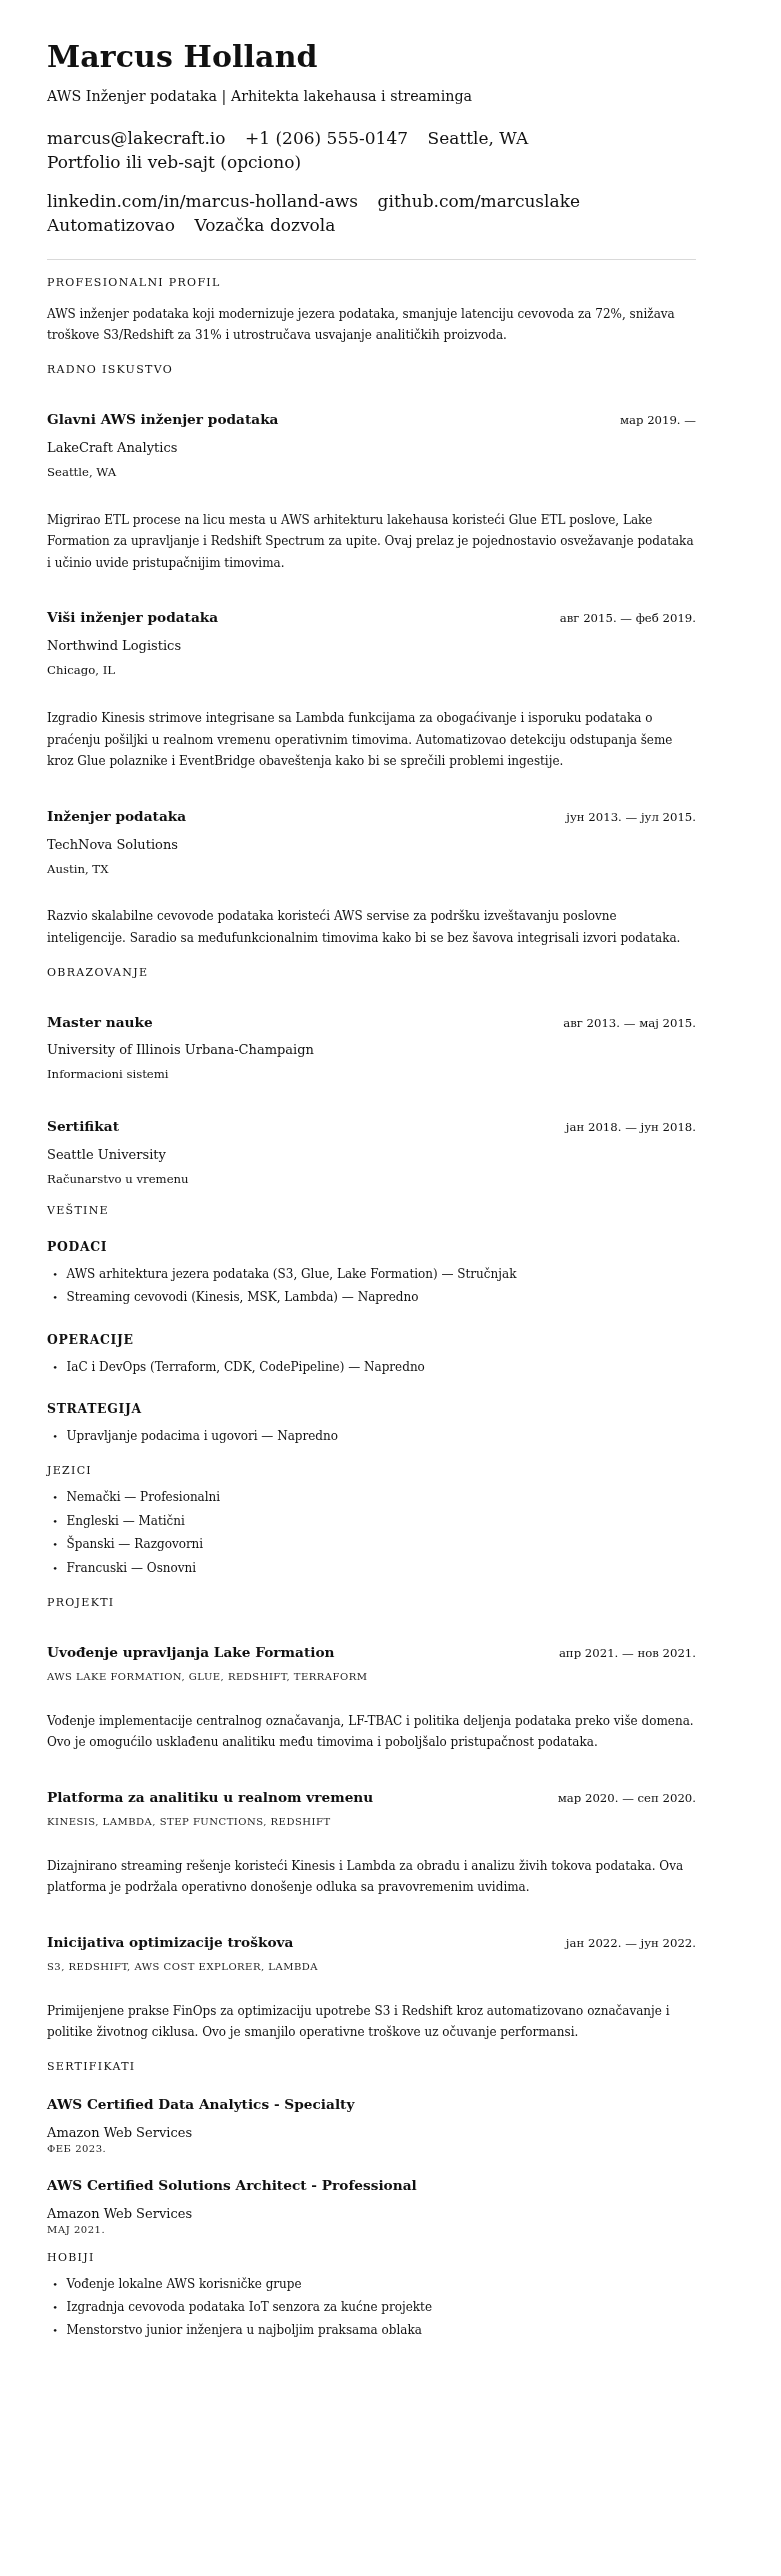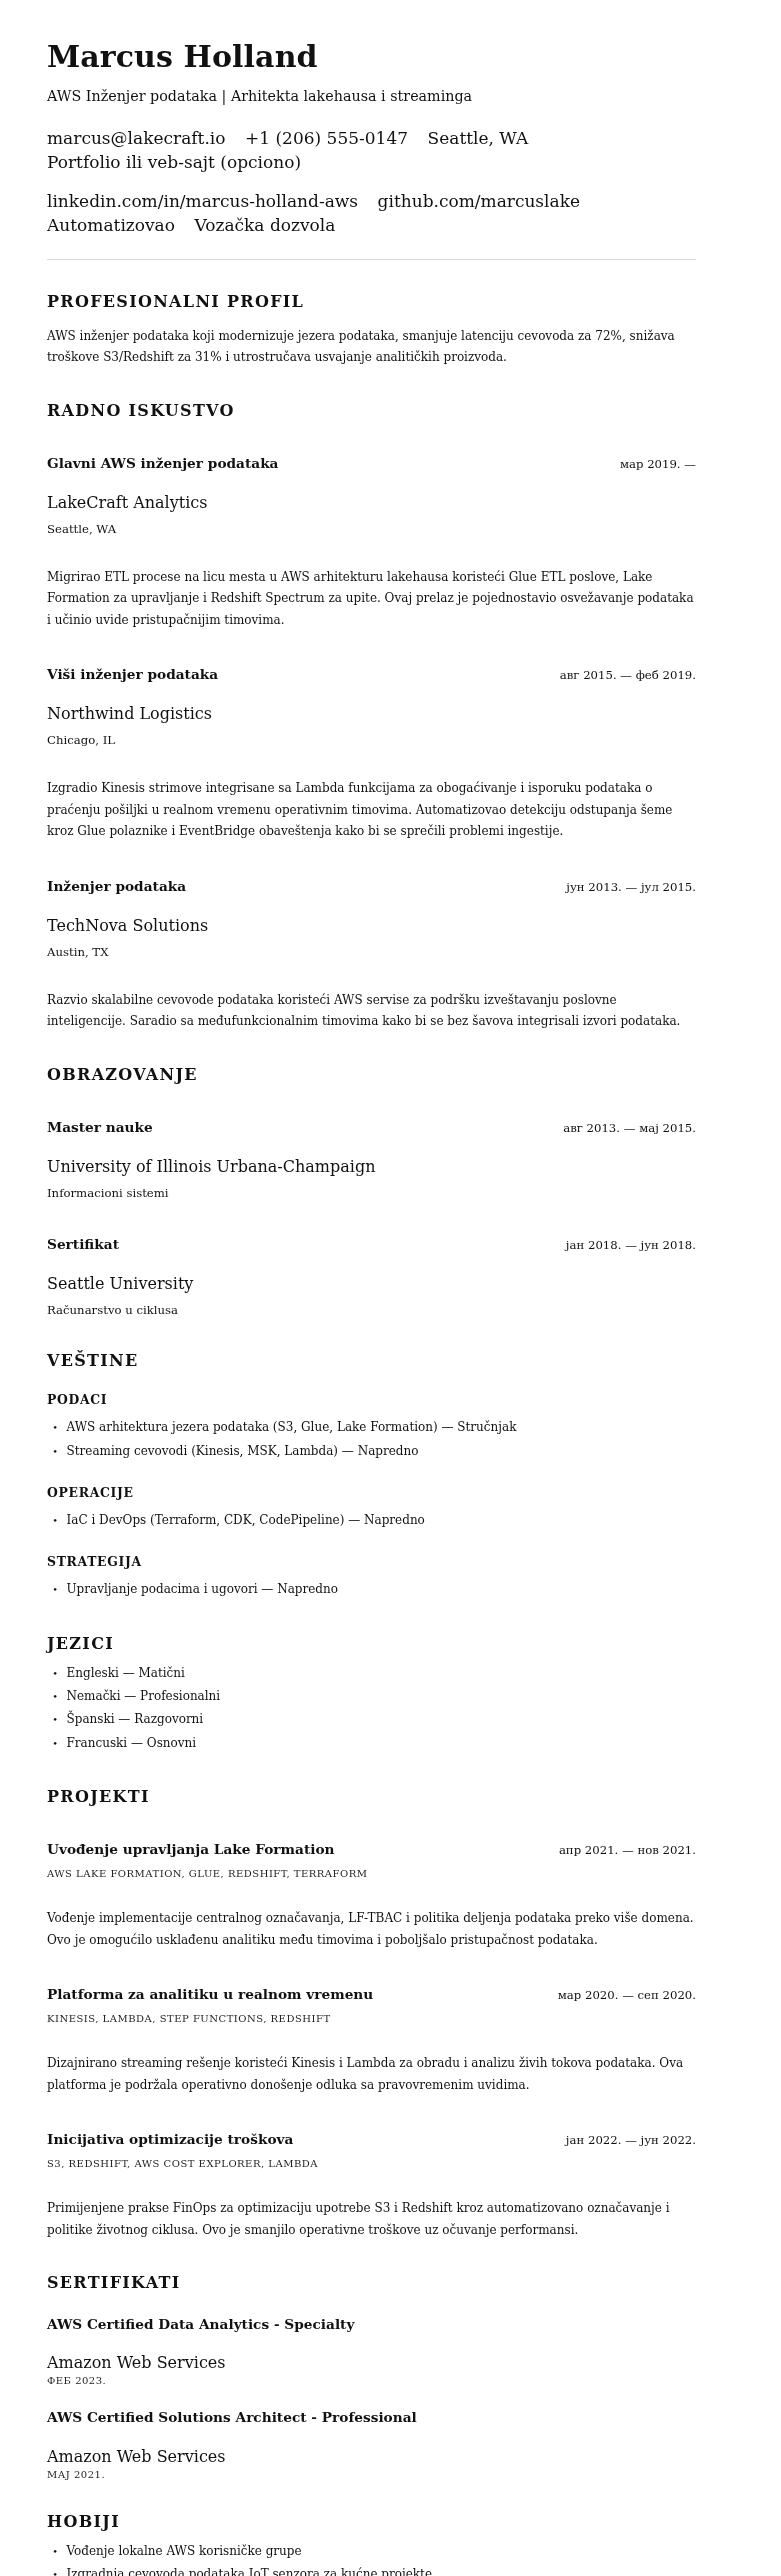--- a/index.html
+++ b/index.html
@@ -37,24 +37,24 @@
     line-height: 1.4;
   }
   .divider {
     border: none;
     border-top: 1.3px solid #d9d9d9;
     margin: 22px 0 0 0;
   }
 
   
   .section-heading {
-    font-size: 16px;
-    font-weight: 700;
+    font-size: 11px;
+    font-weight: 400;
     letter-spacing: 1.3px;
-    margin: 32px 0 0 0;
+    margin: 16px 0 0 0;
   }
   .para {
     font-size: 12px;
     line-height: 1.8;
     margin: 14.3px 0 0 0;
   }
 
   
   .entry { margin-top: 23.4px; }
   .entry-header {
@@ -66,21 +66,21 @@
   .entry-title {
     font-size: 13.7px;
     font-weight: 700;
     line-height: 1.3;
   }
   .entry-dates {
     font-size: 11.7px;
     white-space: nowrap;
     line-height: 1.3;
   }
-  .entry-sub { font-size: 16px; margin-top: 19px; line-height: 1.35; }
+  .entry-sub { font-size: 13px; margin-top: 10px; line-height: 1.35; }
   .entry-sub2 { font-size: 11.7px; margin-top: 8.5px; line-height: 1.35; }
   .entry-desc { margin-top: 29px; }
 
   .tech-line {
     font-size: 10px;
     letter-spacing: 0.5px;
     margin-top: 9px;
     color: #1d1d1d;
   }
   .cert-date {
@@ -184,21 +184,21 @@
     <div class="entry-sub2">Informacioni sistemi</div>
   </div>
 
 
   <div class="entry">
     <div class="entry-header">
       <span class="entry-title">Sertifikat</span>
       <span class="entry-dates">јан 2018. — јун 2018.</span>
     </div>
     <div class="entry-sub">Seattle University</div>
-    <div class="entry-sub2">Računarstvo u ciklusa</div>
+    <div class="entry-sub2">Računarstvo u vremenu</div>
   </div>
 
   <h2 class="section-heading">VEŠTINE</h2>
 
   <h3 class="group-heading">PODACI</h3>
   <ul class="bullet-list">
     <li>AWS arhitektura jezera podataka (S3, Glue, Lake Formation) — Stručnjak</li>
     <li>Streaming cevovodi (Kinesis, MSK, Lambda) — Napredno</li>
   </ul>
 
@@ -207,22 +207,22 @@
     <li>IaC i DevOps (Terraform, CDK, CodePipeline) — Napredno</li>
   </ul>
 
   <h3 class="group-heading">STRATEGIJA</h3>
   <ul class="bullet-list">
     <li>Upravljanje podacima i ugovori — Napredno</li>
   </ul>
 
   <h2 class="section-heading">JEZICI</h2>
   <ul class="bullet-list">
+    <li>Nemački — Profesionalni</li>
     <li>Engleski — Matični</li>
-    <li>Nemački — Profesionalni</li>
     <li>Španski — Razgovorni</li>
     <li>Francuski — Osnovni</li>
   </ul>
 
   <h2 class="section-heading">PROJEKTI</h2>
 
   <div class="entry">
     <div class="entry-header">
       <span class="entry-title">Uvođenje upravljanja Lake Formation</span>
       <span class="entry-dates">апр 2021. — нов 2021.</span>

